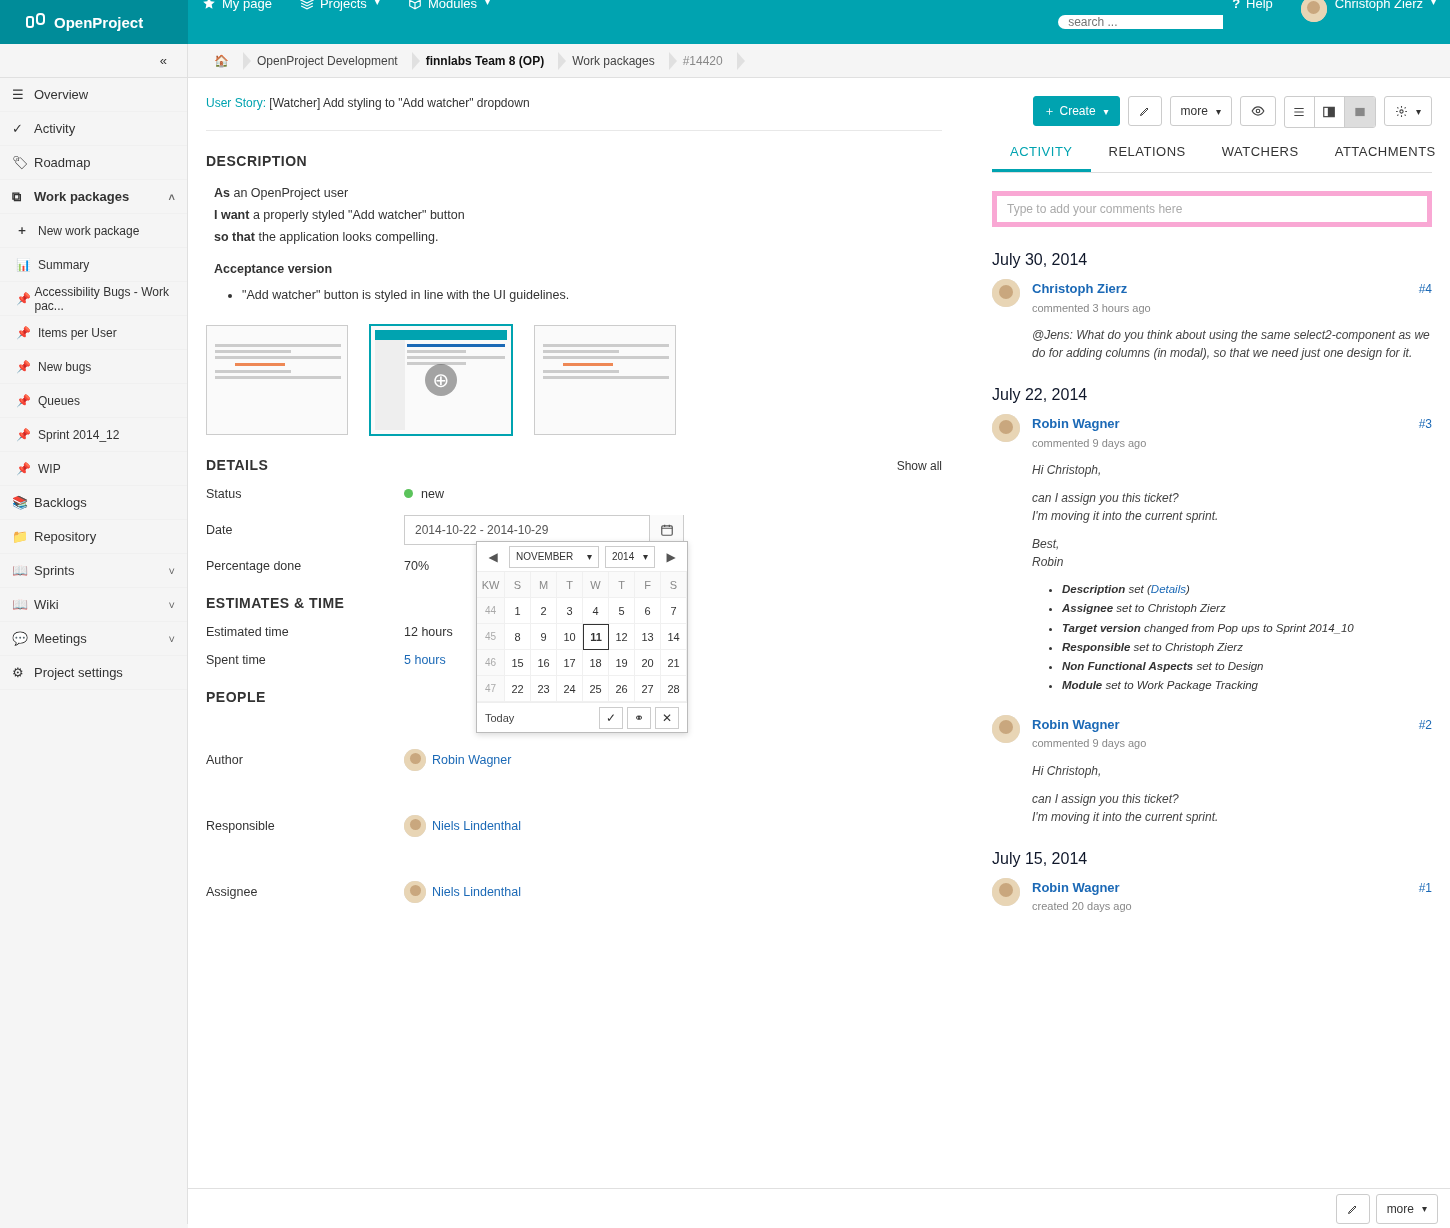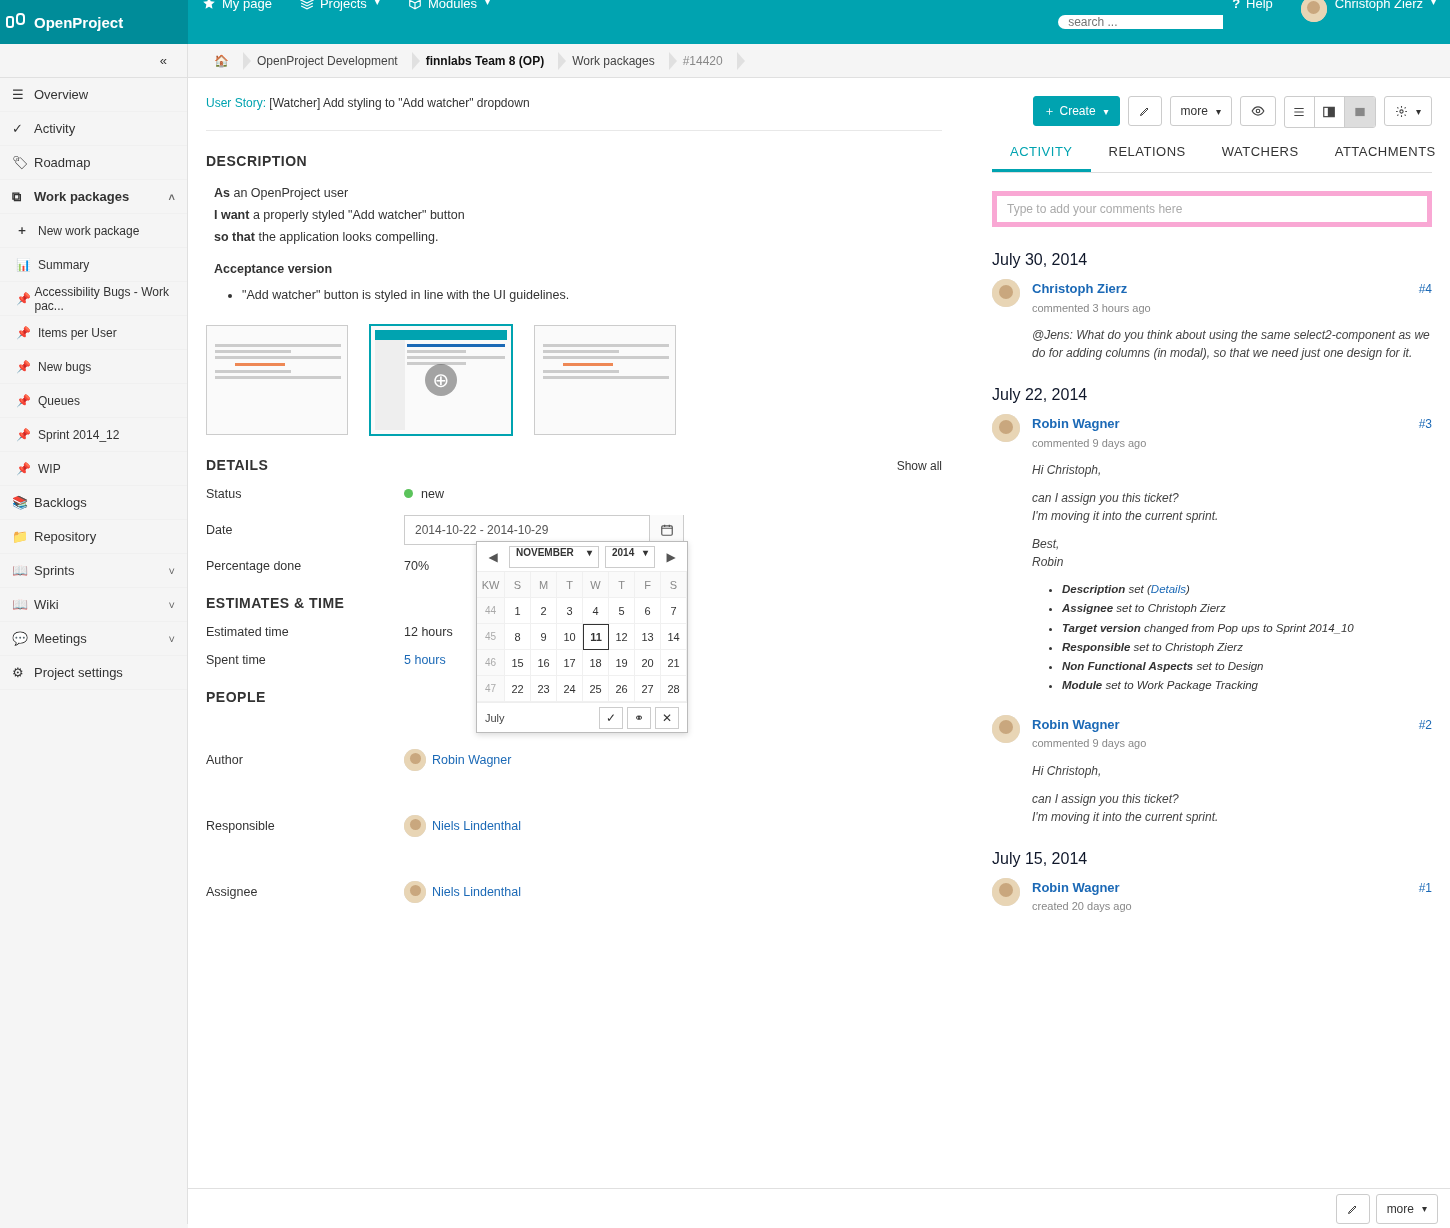--- a/index.html
+++ b/index.html
@@ -1,20 +1,20 @@
 <!DOCTYPE html>
 <html><head>
 <meta charset="utf-8">
 <style>
 * { box-sizing: border-box; margin: 0; padding: 0; }
 body { font-family: -apple-system, "Segoe UI", Helvetica, Arial, sans-serif; font-size: 13px; color: #333; background: #f5f5f5; }
 a { color: #1b69b6; text-decoration: none; }
 
 .topbar { height: 44px; background: #00a3b0; display: flex; align-items: center; color: #fff; }
-.topbar-logo { width: 188px; height: 44px; background: #008c99; display: flex; align-items: center; padding-left: 6px; font-weight: bold; font-size: 15px; }
+.topbar-logo { width: 188px; height: 44px; background: #008c99; display: flex; align-items: center; padding-left: 26px; font-weight: bold; font-size: 15px; }
 .topbar-logo svg { margin-right: 8px; }
 .topbar-item { display: flex; align-items: flex-start; padding: 0 14px; height: 52px; cursor: pointer; font-size: 13px; }
 .topbar-item svg { margin-right: 6px; }
 .caret { margin-left: 8px; font-size: 10px; }
 .topbar-spacer { flex: 1; }
 .search { background: #fff; border-radius: 14px; height: 14px; width: 140px; display: flex; align-items: center; padding: 0 10px; margin-right: 20px; }
 .search input { border: none; outline: none; font-size: 12px; flex: 1; color: #333; }
 .avatar { width: 26px; height: 26px; border-radius: 50%; background: #e8d5b5; margin-right: 8px; display: flex; align-items: center; justify-content: center; overflow: hidden; }
 
 .layout { display: flex; }
@@ -69,21 +69,21 @@
 .detail-row { display: flex; align-items: center; font-size: 12.5px; margin-bottom: 14px; }
 .detail-label { width: 198px; color: #333; }
 .badge-dot { width: 9px; height: 9px; border-radius: 50%; background: #5bc35b; display: inline-block; margin-right: 8px; }
 .date-input { border: 1px solid #ccc; height: 30px; display: flex; align-items: center; width: 280px; }
 .date-input span { flex: 1; padding: 0 10px; font-size: 12px; color: #555; }
 .date-input .cal-ic { width: 34px; height: 30px; display: flex; align-items: center; justify-content: center; border-left: 1px solid #ccc; background: #fafafa; cursor: pointer; }
 
 .datepicker { position: absolute; margin-top: -4px; margin-left: 270px; width: 212px; border: 1px solid #bbb; background: #fff; font-size: 11px; box-shadow: 0 2px 6px rgba(0,0,0,0.15); }
 .dp-head { height: 30px; display: flex; align-items: center; padding: 0 6px; gap: 6px; border-bottom: 1px solid #eee; }
 .dp-head .nav { width: 20px; text-align: center; cursor: pointer; color: #555; font-size: 12px; }
-.dp-sel { flex: 1; border: 1px solid #ccc; height: 22px; display: flex; padding: 0 6px; font-size: 10px; background: #fff; cursor: pointer; justify-content: space-between; font-weight: bold; }
+.dp-sel { flex: 1; border: 1px solid #ccc; height: 22px; display: flex; align-items: center; padding: 0 6px; font-size: 10px; background: #fff; cursor: pointer; justify-content: space-between; }
 .dp-grid { display: grid; grid-template-columns: 28px repeat(7, 1fr); }
 .dp-grid div { height: 26px; display: flex; align-items: center; justify-content: center; border-right: 1px solid #f0f0f0; border-bottom: 1px solid #f0f0f0; }
 .dp-grid .hd { color: #888; font-weight: normal; background: #fafafa; }
 .dp-grid .wk { color: #aaa; background: #fafafa; font-size: 10px; }
 .dp-grid .sel { background: #fff; border: 1px solid #333; font-weight: bold; }
 .dp-foot { height: 30px; display: flex; align-items: center; padding: 0 8px; border-top: 1px solid #eee; }
 .dp-foot span { font-size: 11px; color: #444; }
 .dp-foot .dpbtn { width: 24px; height: 22px; border: 1px solid #ccc; margin-left: 4px; display: flex; align-items: center; justify-content: center; cursor: pointer; font-size: 12px; background: #fff; }
 .dp-foot .spacer { flex: 1; }
 
@@ -389,21 +389,21 @@
               <div class="wk">47</div>
                 <div>22</div>
                 <div>23</div>
                 <div>24</div>
                 <div>25</div>
                 <div>26</div>
                 <div>27</div>
                 <div>28</div>
             </div>
             <div class="dp-foot">
-              <span>July</span>
+              <span>Today</span>
               <div class="spacer"></div>
               <div class="dpbtn">✓</div>
               <div class="dpbtn">⚭</div>
               <div class="dpbtn">✕</div>
             </div>
           </div>
         </div>
         <div class="detail-row">
           <div class="detail-label">Percentage done</div>
           <div>70%</div>

